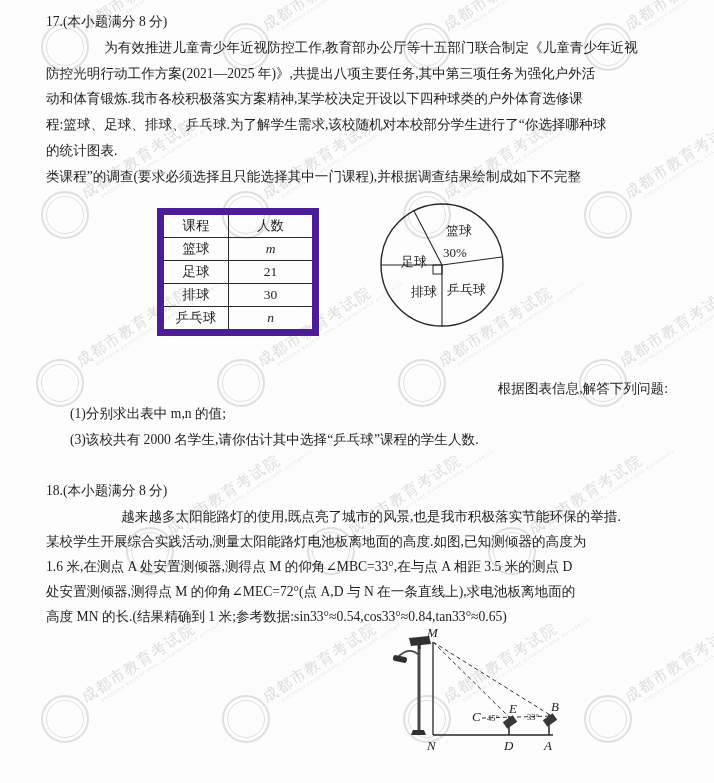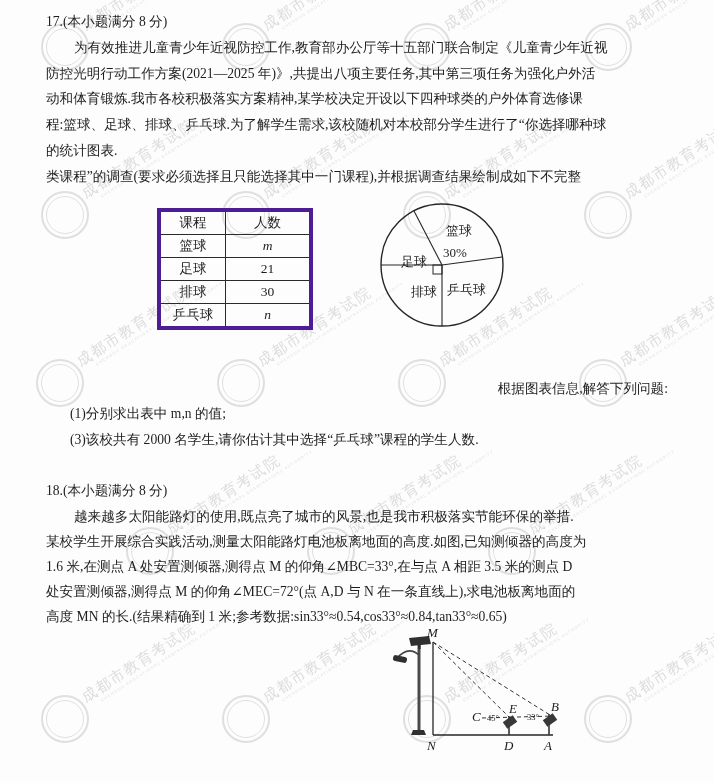--- a/index.html
+++ b/index.html
@@ -18,29 +18,29 @@
     border:1px solid currentColor; border-radius:50%;}
   .wm-rot{position:absolute; left:44px; top:-4px; transform:rotate(-33deg);
     transform-origin:0 50%; white-space:nowrap; line-height:1;}
   .wm-cn{font-size:15px; letter-spacing:1.5px; color:#c2c2c2;}
   .wm-en{font-size:4px; letter-spacing:1.1px; margin:2px 0 0 14px; color:#c9c9c9;
     font-family:"Liberation Sans",sans-serif;}
   
   .content{position:absolute; inset:0; z-index:2; padding:0 46px;}
   .ln{font-size:13.6px; line-height:25.8px; white-space:nowrap;}
   .ln18{font-size:13.6px; line-height:25px; white-space:nowrap;}
-  .indent{padding-left:28px;}
+  .indent{padding-left:28px;text-align:center;}
   .qindent{padding-left:24px;}
   .h-num{margin-top:9px;}
   .var{font-style:italic;}
   
   .mediarow{position:relative; height:146px; margin-top:2px;}
   .stat-table{position:absolute; left:111px; top:16px;
     border-collapse:collapse; font-size:13.5px;
-    border:4px solid #4c1d95;}
+    border:7px solid #4c1d95;}
   .stat-table td{border:1px solid #2a2a2a; text-align:center;
     width:64px; height:22px; padding:0;}
   .stat-table td.c2{width:83px;margin-top:36px;}
   .pie-wrap{position:absolute; left:321px; top:-2px;}
   .q-block{margin-top:38px;text-align:right;}
   .h18{margin-top:25px;font-family:Liberation Serif, serif;}
   .fig18{margin-left:330px; margin-top:-6px;}
   svg text{font-family:"Liberation Serif","DejaVu Serif",serif;}
   .svg-cjk{font-size:13px; fill:#1d1d1d;}
   .svg-var{font-size:13px; font-style:italic; fill:#1d1d1d;}

